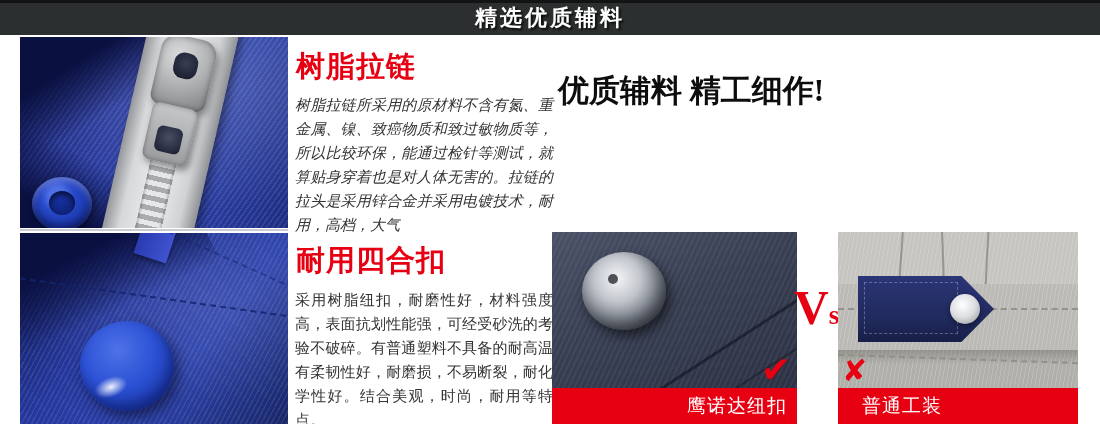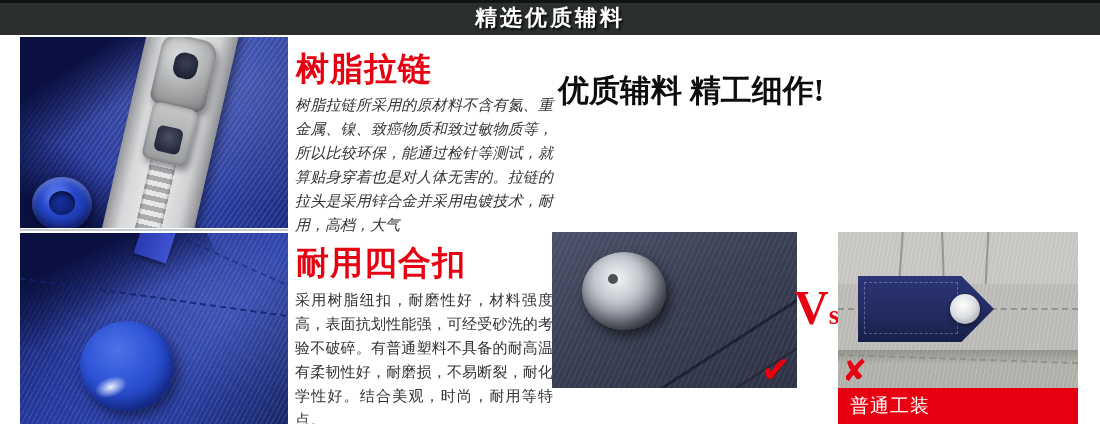--- a/index.html
+++ b/index.html
@@ -74,21 +74,21 @@
   .stitch-line2{position:absolute;left:120px;top:30px;width:200px;height:0;
     border-top:2px dashed #13246f;transform:rotate(24deg);opacity:.5;}
   .btn-dome{position:absolute;left:60px;top:88px;width:94px;height:90px;border-radius:50%;
     background:radial-gradient(circle at 40% 32%,#4e72e8,#2c51d4 45%,#1d3cb2 74%,#152e96);
     box-shadow:5px 7px 14px rgba(0,0,15,.5),inset -4px -7px 12px rgba(0,0,40,.35);}
   .btn-dome-hl{position:absolute;left:14px;top:56px;width:34px;height:20px;border-radius:50%;
     transform:rotate(-20deg);
     background:radial-gradient(ellipse at 50% 50%,rgba(255,255,255,.92),rgba(255,255,255,0) 70%);}
 
   
-  .section-title{position:absolute;color:#e60012;font-size:33px;letter-spacing:1px;font-weight:600;}
+  .section-title{position:absolute;color:#e60012;font-size:29px;letter-spacing:1px;font-weight:600;}
   .title-zipper{left:296px;top:47px;}
   .title-snap{left:296px;top:241px;}
   .body-text{position:absolute;width:258px;color:#333333;font-size:15px;line-height:24px;text-align:justify;}
   .body-zipper{left:295px;top:93px;font-style:italic;}
   .body-snap{left:295px;top:288px;}
 
   
   .quality-heading{position:absolute;left:558px;top:70px;
     font-family:"Liberation Serif","DejaVu Serif",serif;font-weight:bold;
     font-size:31px;color:#0d0d0d;}
@@ -140,21 +140,21 @@
   .strap-stitch{position:absolute;left:6px;top:6px;width:92px;height:50px;
     border:1px dashed rgba(255,255,255,.28);}
   .strap-snap{position:absolute;left:112px;top:62px;width:30px;height:30px;border-radius:50%;
     background:radial-gradient(circle at 42% 36%,#ffffff,#dcdee0 48%,#9ea2a7 88%);
     box-shadow:0 2px 5px rgba(0,0,0,.45);}
 
   .label-bar{position:absolute;top:388px;height:36px;background:#e60012;
     color:#ffffff;font-size:19px;display:flex;align-items:center;box-sizing:border-box;
     font-family:"Liberation Serif","DejaVu Serif",serif;letter-spacing:1px;}
   .label-brand{left:552px;width:245px;justify-content:flex-end;padding-right:10px;}
-  .label-generic{left:838px;width:240px;justify-content:flex-start;padding-left:12px;}
+  .label-generic{left:838px;width:240px;justify-content:flex-start;padding-left:24px;}
 
   .photo-divider{position:absolute;left:20px;top:229px;width:268px;height:2px;background:#c9ccd2;}
 </style>
 </head>
 <body>
 
 <div class="stage">
 
   <div class="header-bar">
     <span class="header-title">精选优质辅料</span>
@@ -198,20 +198,23 @@
   <div class="quality-heading">优质辅料 精工细作!</div>
 
   <div class="photo photo-brand">
     <div class="brand-seam"></div>
     <div class="brand-seam2"></div>
     <div class="metal-snap">
       <div class="metal-snap-dot"></div>
     </div>
     <div class="mark mark-check">✔</div>
   </div>
+  <div class="label-bar label-brand">
+    <span>鹰诺达纽扣</span>
+  </div>
 
   <div class="vs-label">Vs</div>
 
   <div class="photo photo-generic">
     <div class="pleat pleat1"></div>
     <div class="pleat pleat2"></div>
     <div class="pleat pleat3"></div>
     <div class="waist-seam-top"></div>
     <div class="waist-shadow"></div>
     <div class="waist-seam-bottom"></div>

